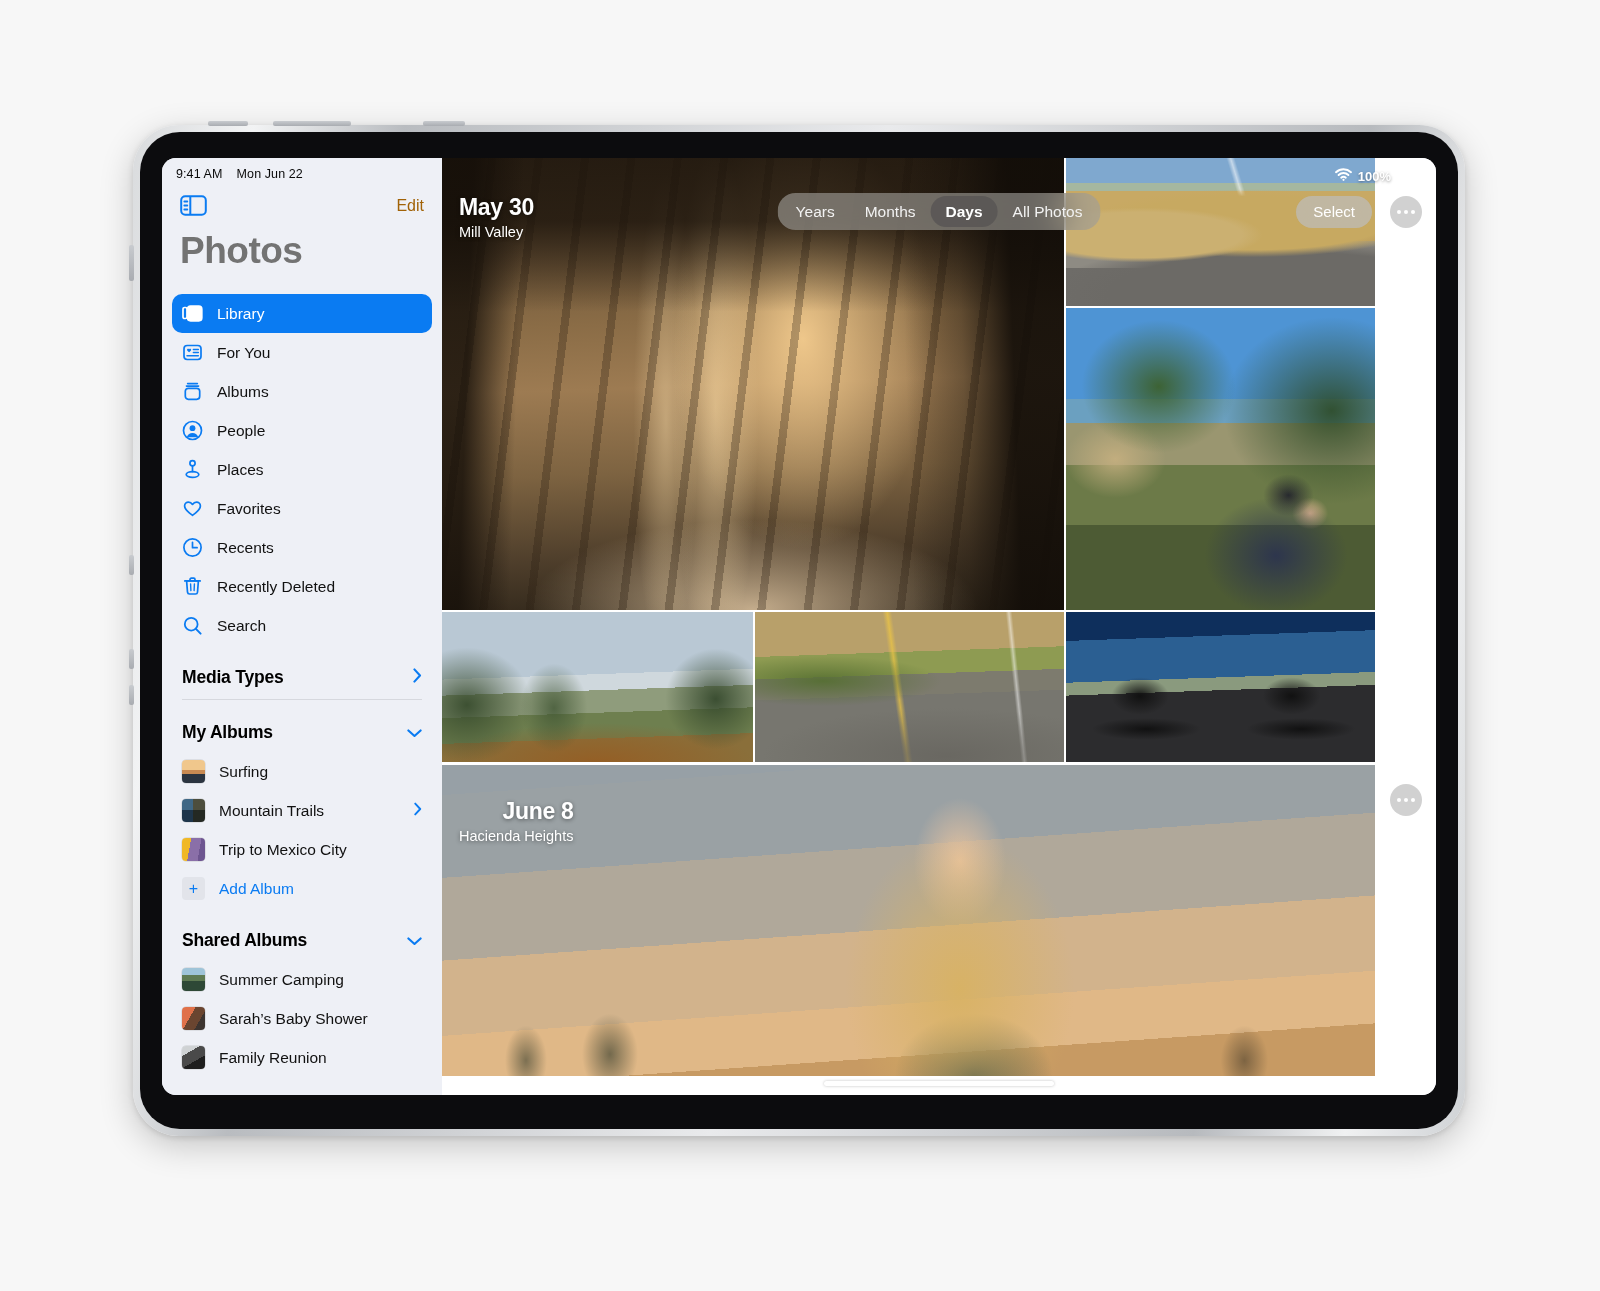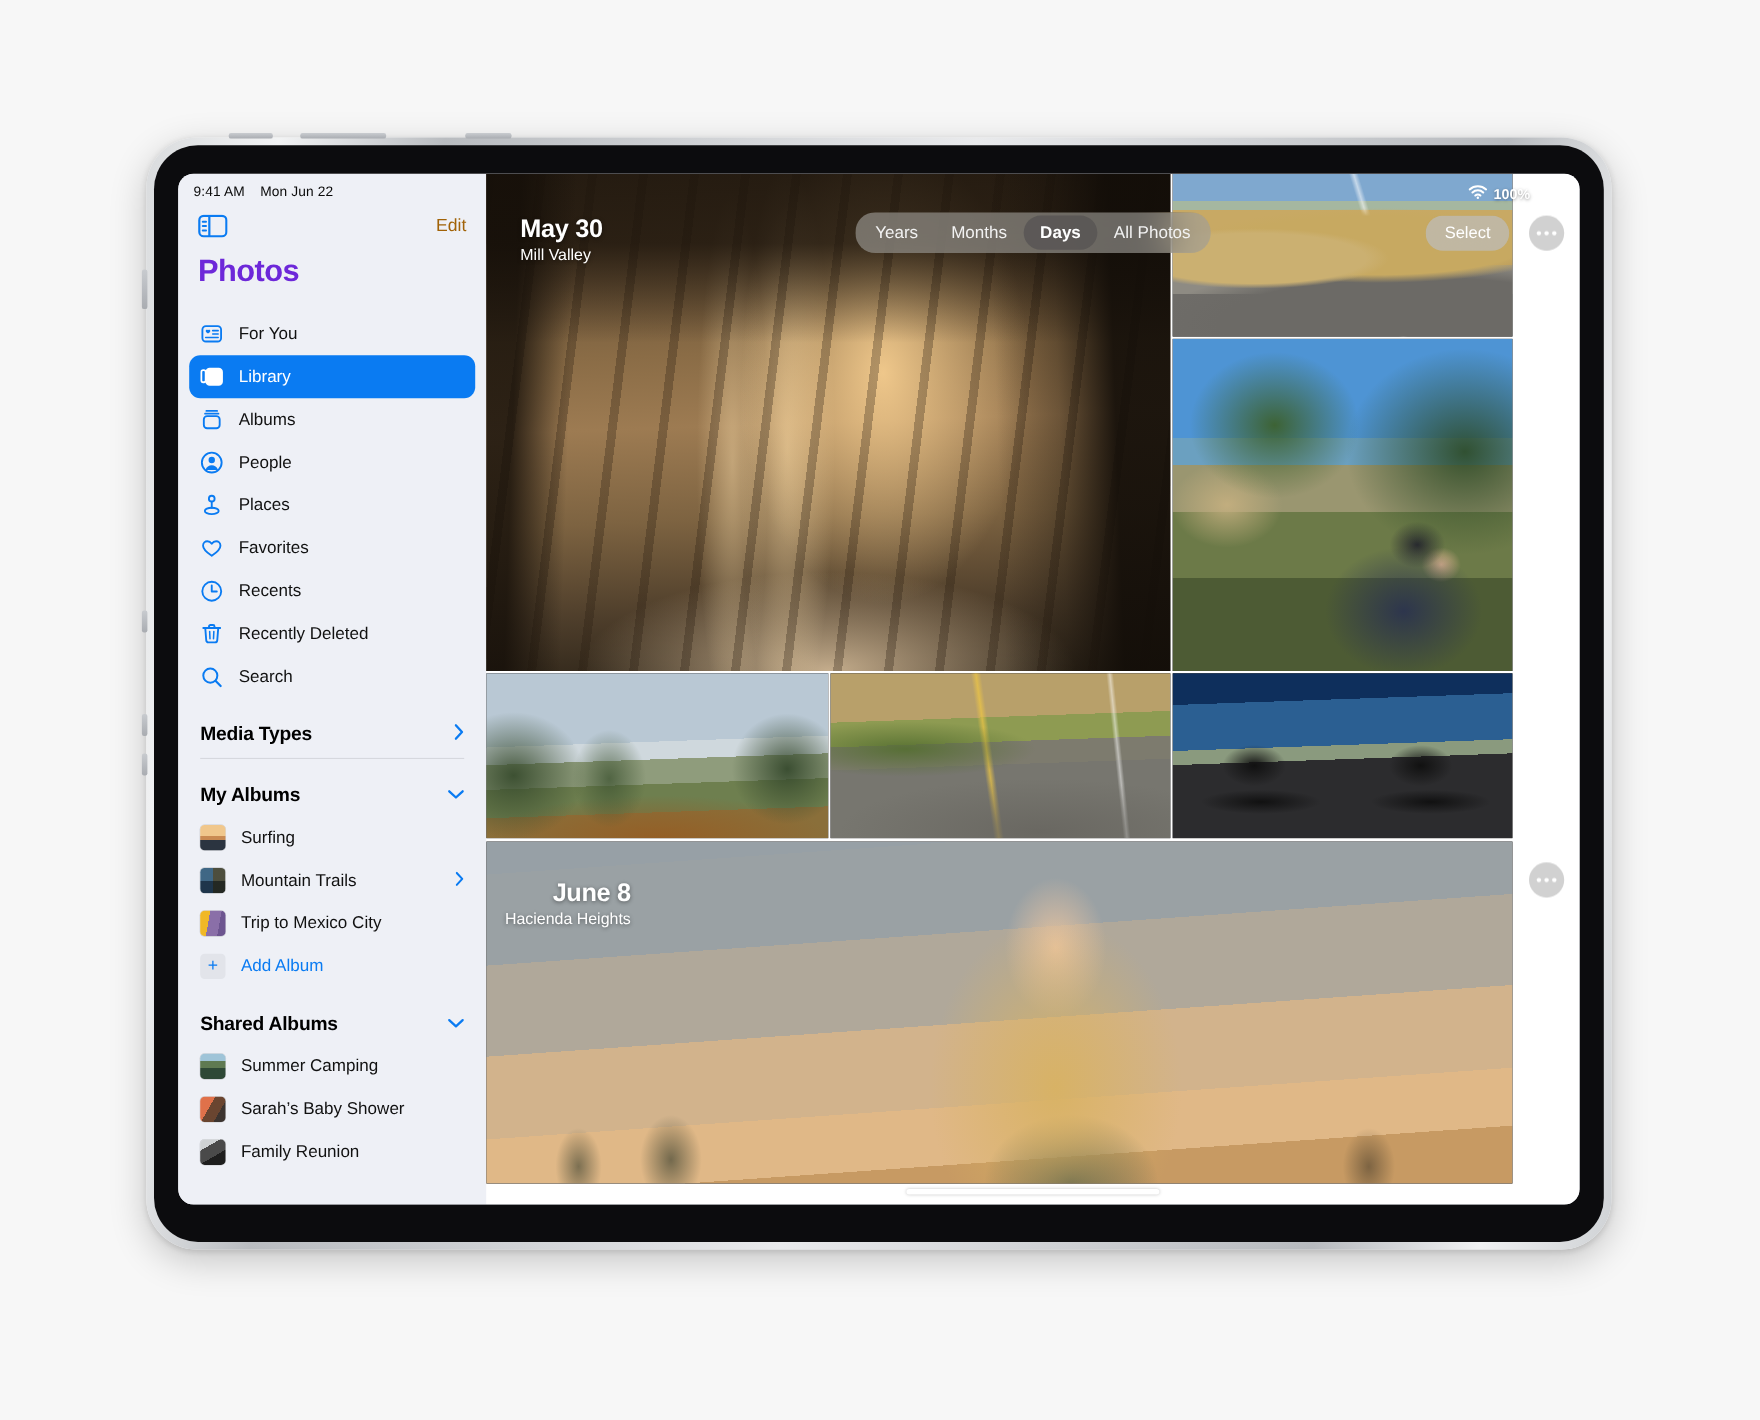--- a/index.html
+++ b/index.html
@@ -59,21 +59,21 @@
     font-size: 12.5px; font-weight: normal; color: #0a0a0a;
     letter-spacing: .1px;
   }
   .sb-toprow {
     display: flex; align-items: center; justify-content: space-between;
     padding: 14px 18px 0 18px;
   }
   .sidebar-toggle-icon { width: 27px; height: 21px; }
   .edit-btn { color: #a16207; font-size: 16px; cursor: pointer; text-align: center; }
   .app-title {
-    font-size: 28px; font-weight: bold; color: #6d28d9;
+    font-size: 37px; font-weight: bold; color: #737373;
     padding: 14px 18px 22px 18px; letter-spacing: -.5px;
   }
   .nav-list { padding: 0 10px; }
   .nav-item {
     display: flex; align-items: center;
     height: 39px; padding: 0 10px; gap: 14px;
     border-radius: 10px; color: #111; font-size: 15.5px;
     cursor: pointer;
   }
   .nav-item.active { background: #0a7bf2; color: #fff; }
@@ -306,43 +306,43 @@
             <line x1="4.3" y1="14.5" x2="7.3" y2="14.5" stroke="#0a7bf2" stroke-width="1.8" stroke-linecap="round"></line>
           </svg>
         </span>
         <span class="edit-btn">Edit</span>
       </div>
 
       <div class="app-title">Photos</div>
 
       <div class="nav-list">
 
+        <div class="nav-item active">
+          <span class="ic">
+            <svg width="21" height="21" viewBox="0 0 21 21" fill="none">
+              <rect x="1" y="4.5" width="4" height="11" rx="1.6" stroke="#0a7bf2" stroke-width="1.7"></rect>
+              <rect x="5.6" y="3.2" width="14.2" height="14.6" rx="3" fill="#fff" stroke="#0a7bf2" stroke-width="1.7"></rect>
+              <circle cx="10" cy="8" r="1.5" fill="#0a7bf2"></circle>
+              <path d="M7 15.5l3.6-4 2.6 2.6 2.2-2.2 3 3.6z" fill="#0a7bf2"></path>
+            </svg>
+          </span>
+          <span>Library</span>
+        </div>
+
         <div class="nav-item">
           <span class="ic">
             <svg width="21" height="21" viewBox="0 0 21 21" fill="none">
               <rect x="2" y="3.5" width="17" height="14" rx="3.2" stroke="#0a7bf2" stroke-width="1.7"></rect>
               <path d="M7.1 7.2c.9-.9 2.1-.3 2.1.6 0 .9-1.3 1.8-2.1 2.4-.8-.6-2.1-1.5-2.1-2.4 0-.9 1.2-1.5 2.1-.6z" fill="#0a7bf2"></path>
               <line x1="11.4" y1="7.6" x2="16.3" y2="7.6" stroke="#0a7bf2" stroke-width="1.5" stroke-linecap="round"></line>
               <line x1="11.4" y1="10.6" x2="16.3" y2="10.6" stroke="#0a7bf2" stroke-width="1.5" stroke-linecap="round"></line>
               <line x1="5" y1="13.8" x2="16.3" y2="13.8" stroke="#0a7bf2" stroke-width="1.5" stroke-linecap="round"></line>
             </svg>
           </span>
           <span>For You</span>
-        </div>
-
-        <div class="nav-item active">
-          <span class="ic">
-            <svg width="21" height="21" viewBox="0 0 21 21" fill="none">
-              <rect x="1" y="4.5" width="4" height="11" rx="1.6" stroke="#0a7bf2" stroke-width="1.7"></rect>
-              <rect x="5.6" y="3.2" width="14.2" height="14.6" rx="3" fill="#fff" stroke="#0a7bf2" stroke-width="1.7"></rect>
-              <circle cx="10" cy="8" r="1.5" fill="#0a7bf2"></circle>
-              <path d="M7 15.5l3.6-4 2.6 2.6 2.2-2.2 3 3.6z" fill="#0a7bf2"></path>
-            </svg>
-          </span>
-          <span>Library</span>
         </div>
 
         <div class="nav-item">
           <span class="ic">
             <svg width="21" height="21" viewBox="0 0 21 21" fill="none">
               <line x1="5.6" y1="2.6" x2="15.4" y2="2.6" stroke="#0a7bf2" stroke-width="1.6" stroke-linecap="round"></line>
               <line x1="4.4" y1="5.1" x2="16.6" y2="5.1" stroke="#0a7bf2" stroke-width="1.6" stroke-linecap="round"></line>
               <rect x="3.3" y="7.3" width="14.4" height="11" rx="3" stroke="#0a7bf2" stroke-width="1.7"></rect>
             </svg>
           </span>
@@ -509,21 +509,21 @@
       </div>
 
       <div class="photo" style="left:624px; top:454px; width:309px; height:150px;">
         <div class="art art-silh"></div>
       </div>
 
       <div class="photo" style="left:0; top:607px; width:933px; height:311px;">
         <div class="art art-portrait"></div>
       </div>
 
-      <div class="daylabel" style="left:31px; top:36px;">
+      <div class="daylabel" style="left:17px; top:36px;">
         <div class="d">May 30</div>
         <div class="p">Mill Valley</div>
       </div>
 
       <div class="daylabel" style="left:17px; top:640px;text-align:right;">
         <div class="d">June 8</div>
         <div class="p">Hacienda Heights</div>
       </div>
 
       <div class="segctl">

